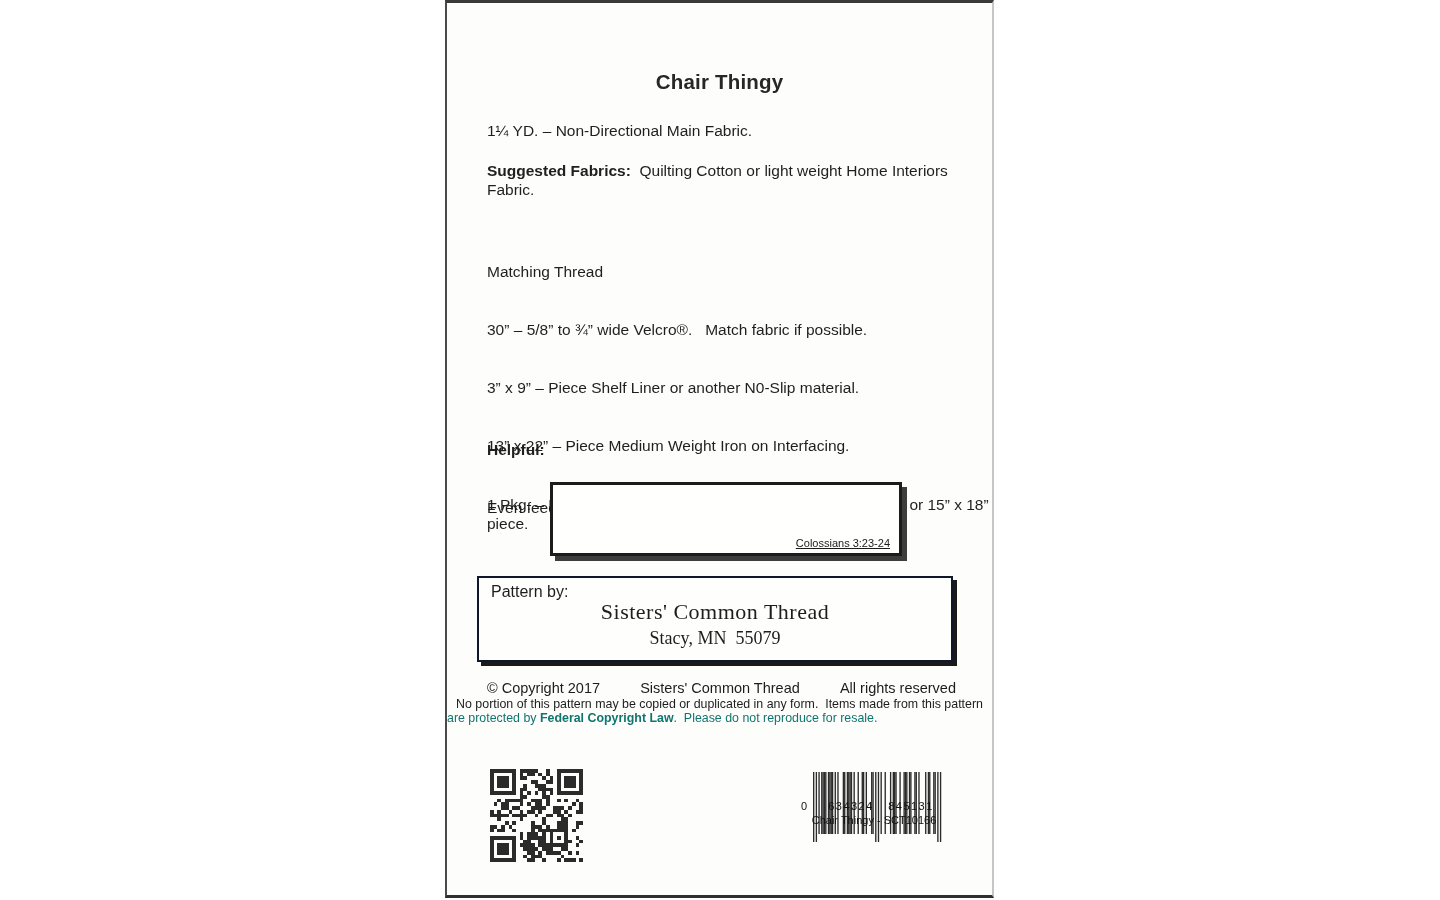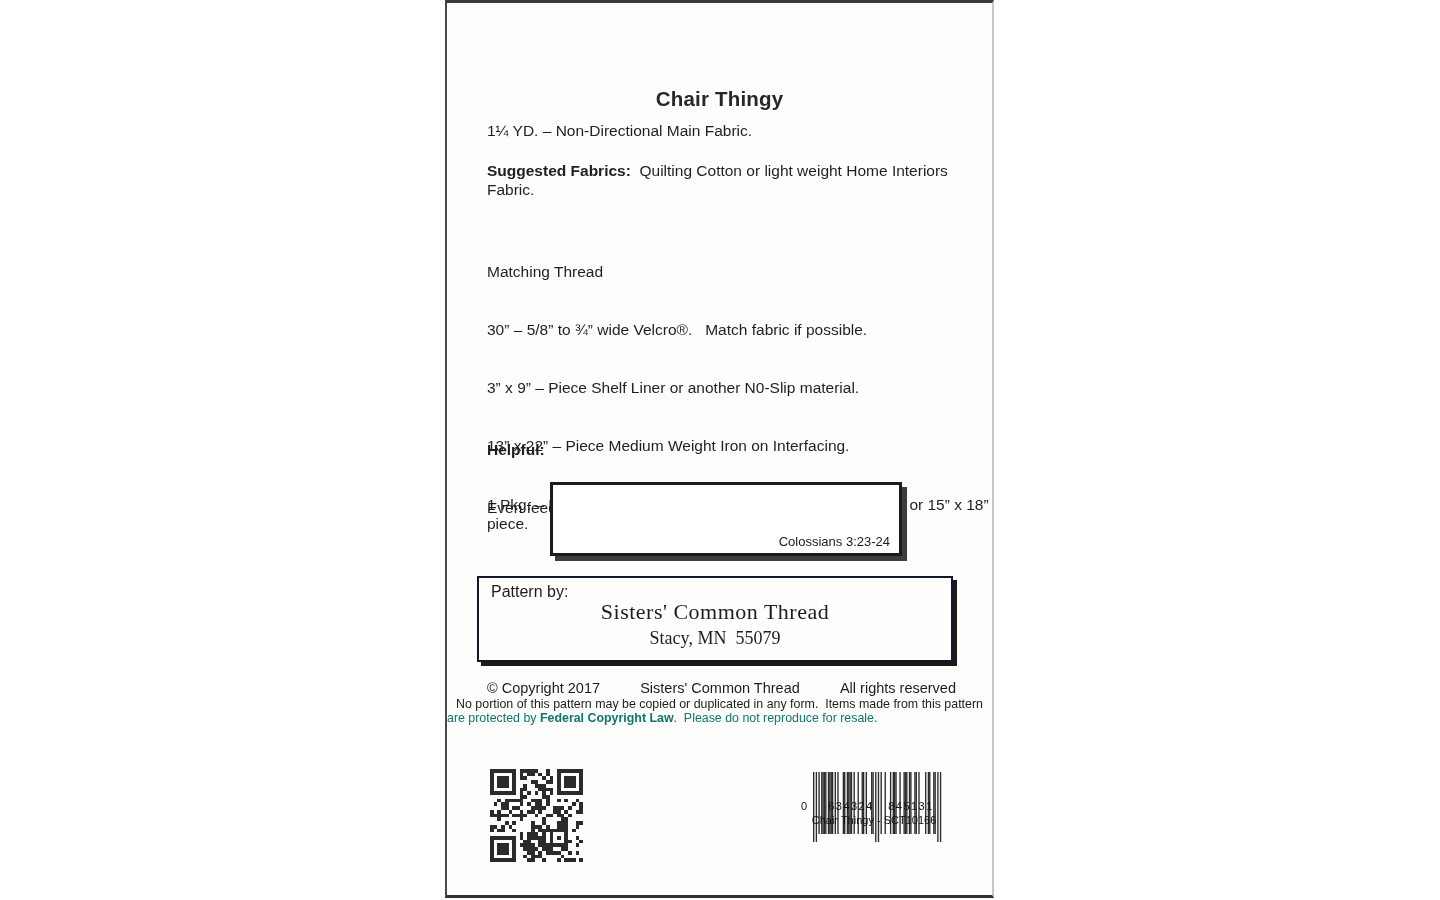--- a/index.html
+++ b/index.html
@@ -3,34 +3,34 @@
 <meta charset="utf-8">
 <style>
   html,body{margin:0;padding:0;background:#ffffff;}
   .canvas{position:relative;width:1440px;height:900px;background:#ffffff;overflow:hidden;
           font-family:"Liberation Sans",sans-serif;color:#222;}
   .page{position:absolute;left:445px;top:0;width:549px;height:898px;box-sizing:border-box;
         background:#fdfdfc;
         border-top:3px solid #3a3a3a;border-left:2px solid #4a4a4a;
         border-bottom:3px solid #2f2f2f;border-right:2px solid #c6c6c6;}
   .page *{white-space:pre-wrap;}
-  .title{position:absolute;top:84px;left:0;width:100%;margin:0;text-align:center;
+  .title{position:absolute;top:67px;left:0;width:100%;margin:0;text-align:center;
          font-size:20.5px;font-weight:bold;color:#272727;letter-spacing:.2px;}
   .bodytext{font-size:15.5px;line-height:19.4px;color:#1f1f1f;}
   .intro{position:absolute;top:118px;left:40px;width:505px;}
   .suggested{position:absolute;top:158px;left:40px;width:505px;}
   .suggested .lbl{font-weight:bold;}
   .notions{position:absolute;top:220px;left:40px;width:508px;}
   .helpful{position:absolute;top:398px;left:40px;width:505px;}
   .seclabel{font-weight:bold;display:block;}
   .quote-box{position:absolute;top:479px;left:103px;width:346px;height:68px;box-sizing:content-box;
              background:#fffffe;border:3px solid #1c1c1c;box-shadow:5px 5px 0 #3d3d3d;}
   .quote-text{margin:10px auto 0 auto;width:334px;text-align:center;
               font-size:12.6px;line-height:14.6px;color:#1b1b1b;}
-  .quote-ref{position:absolute;right:9px;bottom:4px;font-size:13px;color:#1b1b1b;}
+  .quote-ref{position:absolute;right:9px;bottom:4px;font-size:11px;color:#1b1b1b;text-decoration:underline;}
   .pattern-box{position:absolute;top:573px;left:30px;width:472px;height:82px;
                background:#fefefd;border:2px solid #0f172a;box-shadow:4px 4px 0 #1a1a1a;}
   .pattern-label{position:absolute;left:12px;top:5px;font-size:16px;color:#1d1d1d;}
   .brand-name{position:absolute;top:21px;left:0;width:100%;text-align:center;
               font-family:cursive;font-size:22px;color:#1d1d1d;letter-spacing:.5px;}
   .brand-address{position:absolute;top:50px;left:0;width:100%;text-align:center;
                  font-family:cursive;font-size:18px;color:#1d1d1d;}
   .copy1{position:absolute;top:678px;left:0;width:100%;box-sizing:border-box;
          padding:0 36px 0 40px;display:flex;justify-content:space-between;
          font-size:14.5px;line-height:15px;color:#1d1d1d;}

